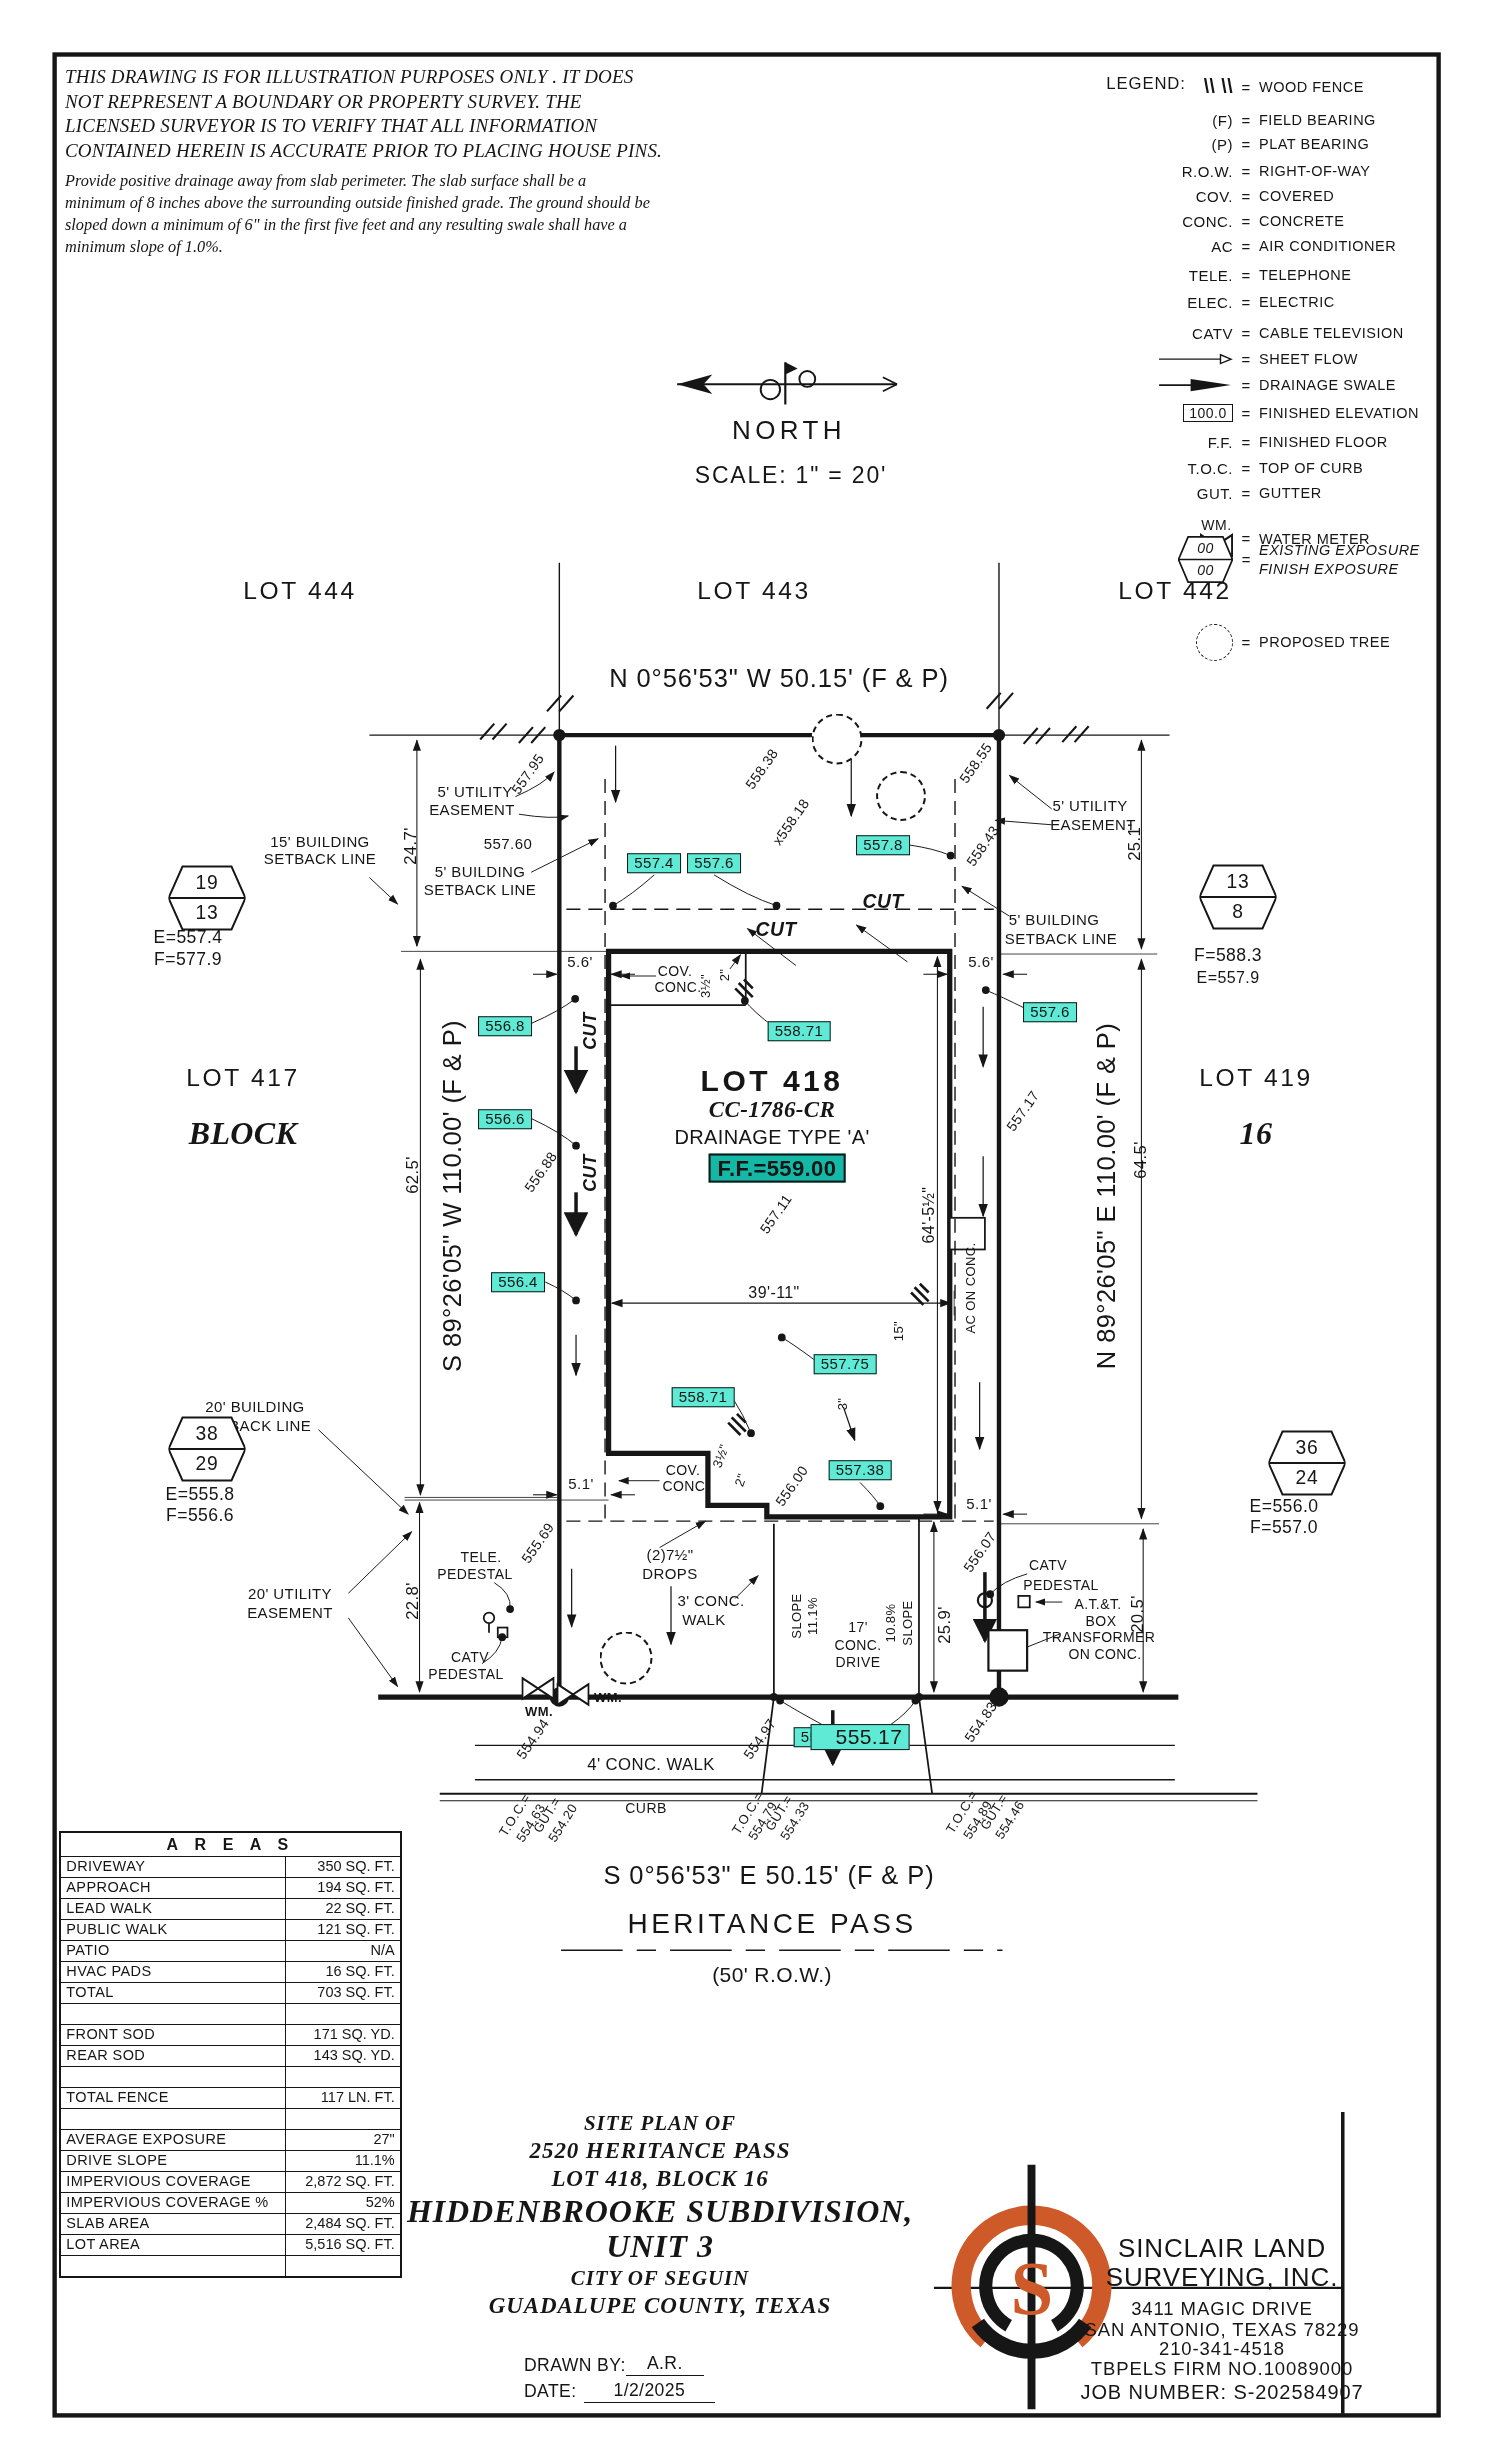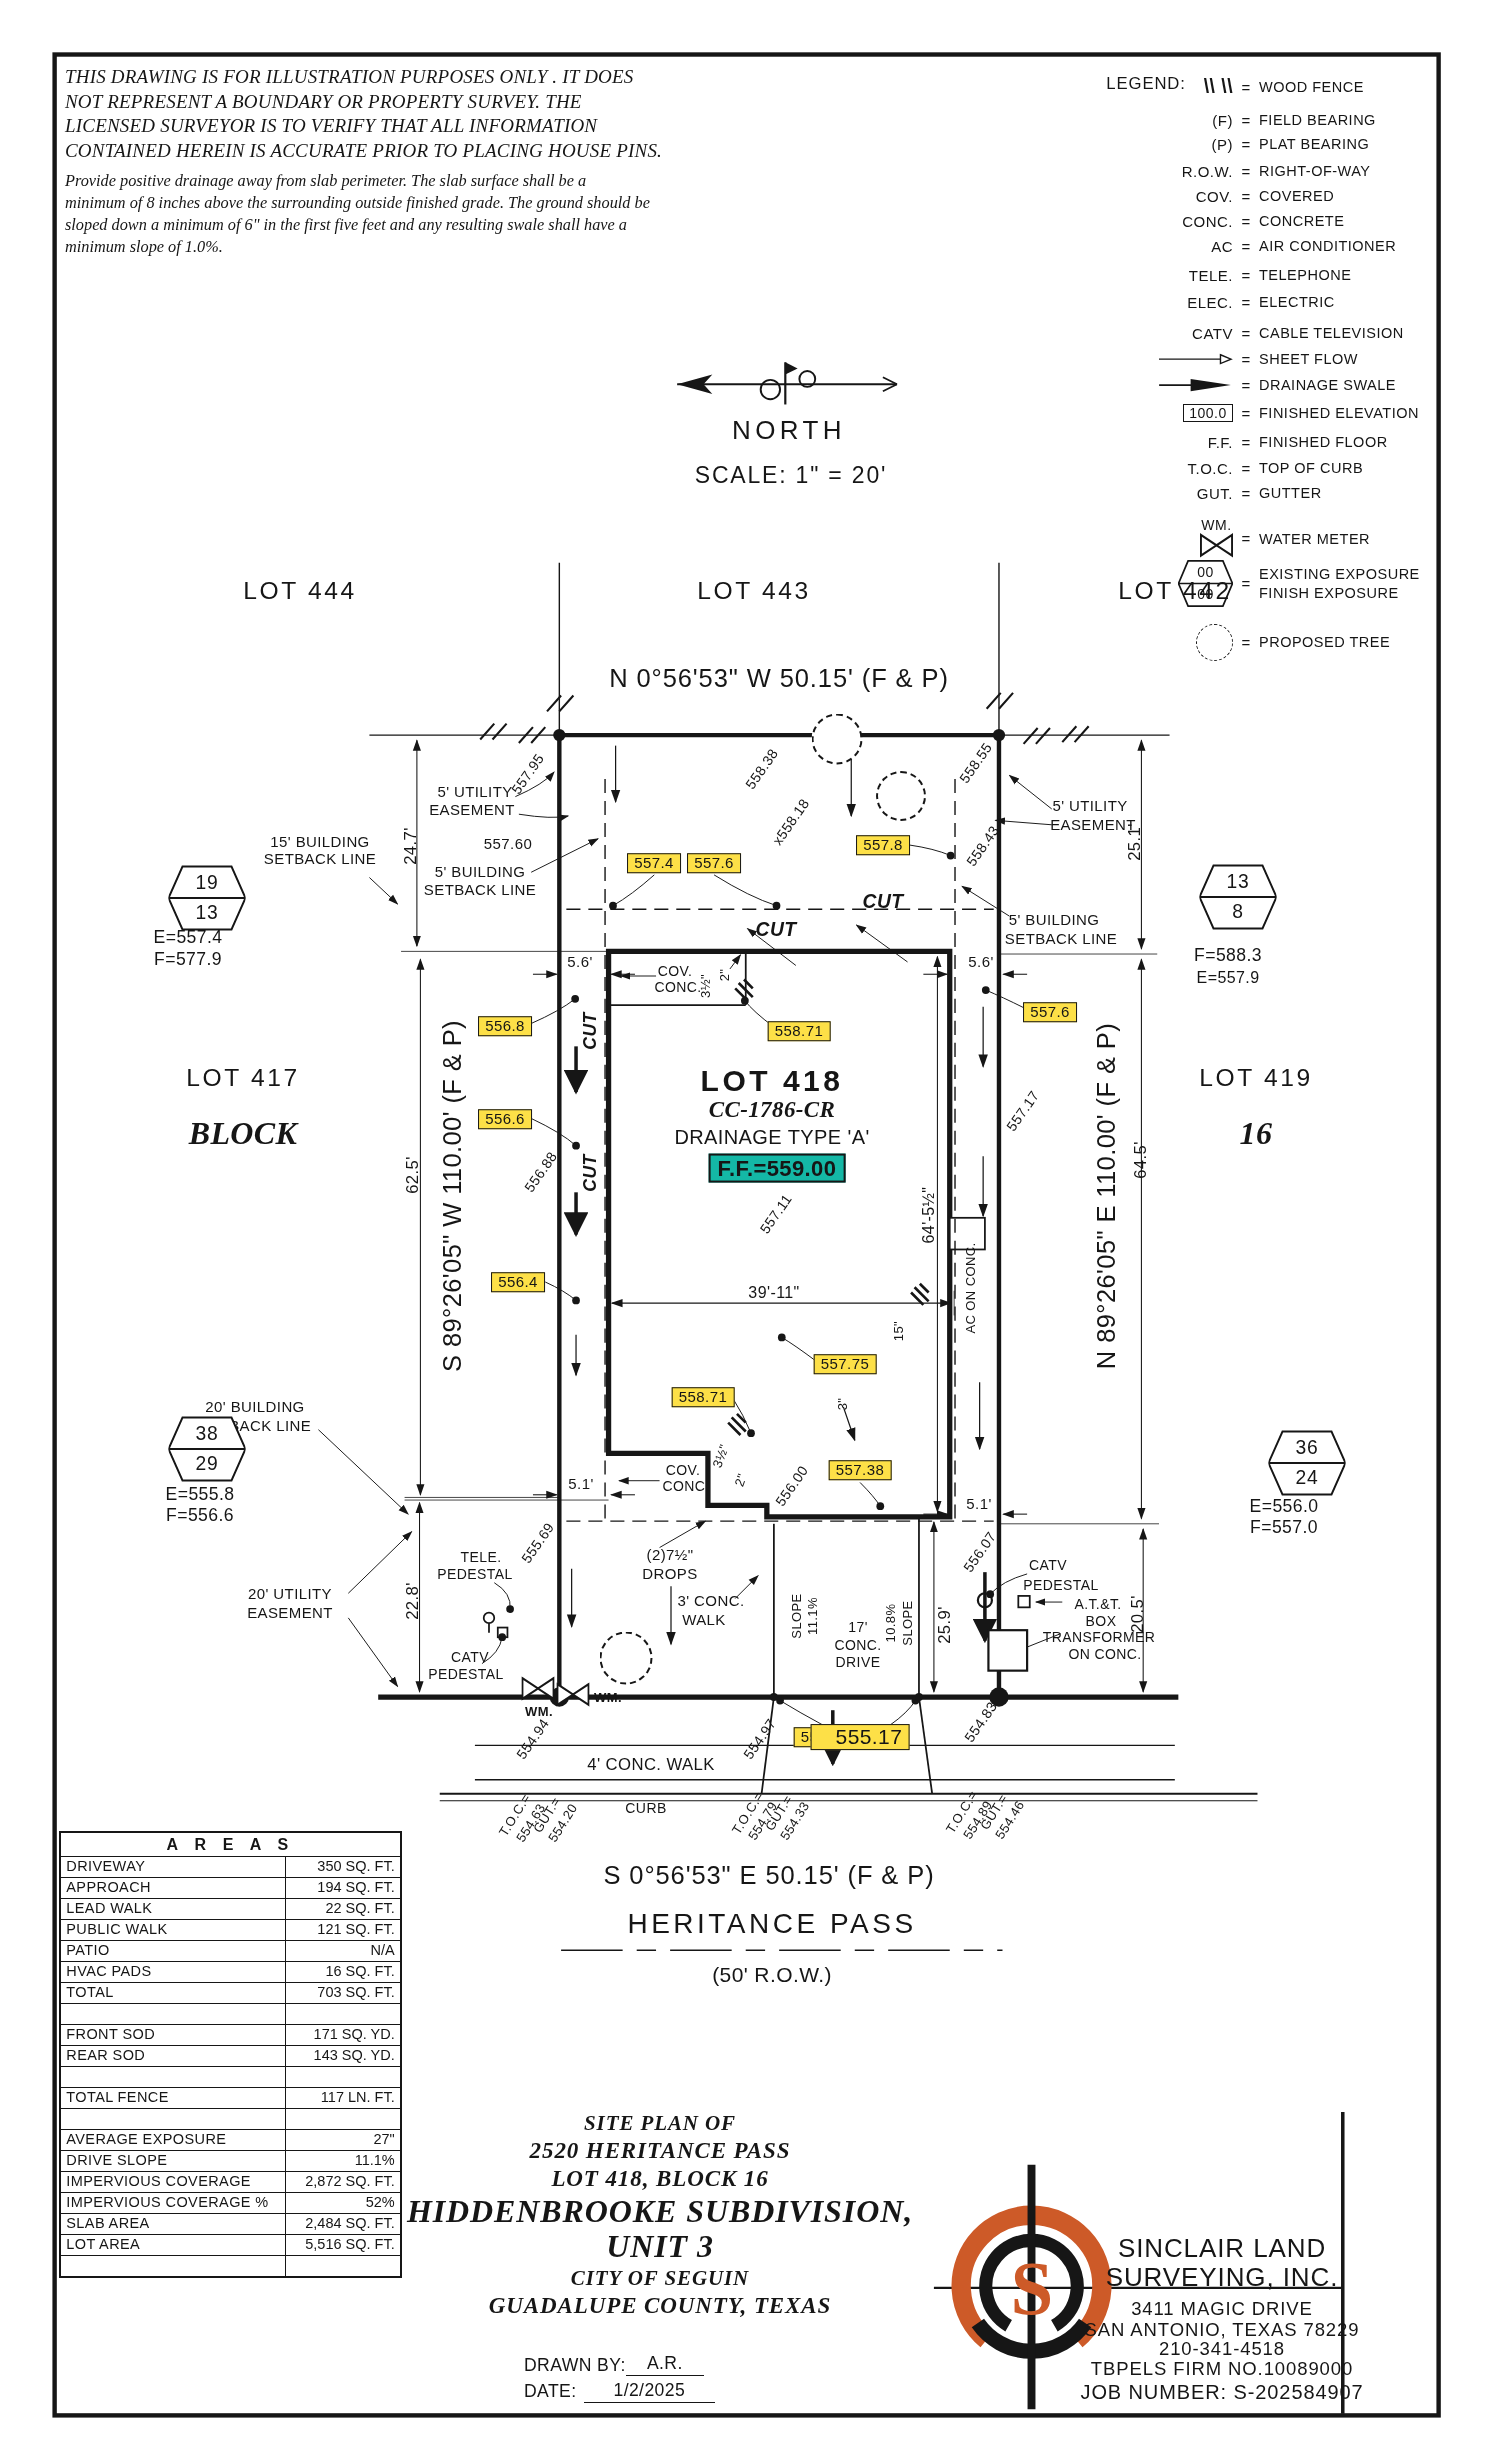--- a/index.html
+++ b/index.html
@@ -1,21 +1,21 @@
 <!DOCTYPE html>
 <html style="font-size:14px"><head>
 <meta charset="utf-8">
 <style>
   html,body{margin:0;padding:0;background:#e8e8e8;}
   #sheet{position:relative;width:1495px;height:2462px;background:#ffffff;overflow:hidden;
          font-family:"Liberation Sans",sans-serif;color:#161616;}
   #lines{position:absolute;left:0;top:0;z-index:1;}
   .lab{position:absolute;white-space:nowrap;transform:translate(-50%,-50%);z-index:3;
        letter-spacing:0.4px;line-height:1.05;text-align:center;}
-  .lab.box{border:1.4px solid #161616;background:#fde047;padding:0.9px 6.2px;}
+  .lab.box{border:1.4px solid #161616;background:#5eead4;padding:0.9px 6.2px;}
   .lab.box2{border:2.8px solid #161616;background:#14b8a6;padding:0.9px 7px;font-weight:700;}
   .hexm{position:absolute;width:77px;height:67px;transform:translate(-50%,-50%);z-index:3;}
   .hexm svg{position:absolute;left:0;top:0;}
   .hexm .hv{position:absolute;left:0;width:100%;text-align:center;font-size:19.3px;letter-spacing:0.9px;}
   .hexm .hv.t{top:7px;} .hexm .hv.b{top:37px;}
   .tree{position:absolute;border:2px dashed #161616;border-radius:50%;transform:translate(-50%,-50%);z-index:2;background:#fff;}
   .wmsym{position:absolute;transform:translate(-50%,-50%);z-index:3;}
   
   #disc{position:absolute;left:65px;top:65px;z-index:3;}
   .d1{font-family:"Liberation Serif",serif;font-style:italic;font-size:19px;line-height:24.6px;letter-spacing:0.2px;}
@@ -355,21 +355,21 @@
       </div>
       <div class="lrow" style="top: 517px;">
         <div class="lsym">
           <div style="text-align:center"><div style="font-size:14px">WM.</div><svg width="33" height="24.6" viewBox="0 0 38 28">
               <path d="M1,2 L19,14 L1,26 Z M37,2 L19,14 L37,26 Z" fill="#fff" stroke="#161616" stroke-width="2.4"></path>
             </svg></div>
         </div>
         <div class="leq">=</div>
         <div class="ltxt">WATER METER</div>
       </div>
-      <div class="lrow" style="top: 560px;">
+      <div class="lrow" style="top: 536px; font-style: italic;">
         <div class="lsym">
           <div style="position:relative;width:55px;height:47px;"><svg width="55" height="47" viewBox="0 0 62 54">
               <polygon points="11,1 51,1 62,27 51,53 11,53 0,27" fill="#fff" stroke="#161616" stroke-width="2"></polygon>
               <line x1="0" y1="27" x2="62" y2="27" stroke="#161616" stroke-width="2"></line>
             </svg><div style="position:absolute;top:3.5px;left:0;width:100%;text-align:center;font-size:14px;">00</div><div style="position:absolute;top:25.5px;left:0;width:100%;text-align:center;font-size:14px;">00</div></div>
         </div>
         <div class="leq">=</div>
         <div class="ltxt">EXISTING EXPOSURE<br>FINISH EXPOSURE</div>
       </div>
       <div class="lrow" style="top: 624px;">

